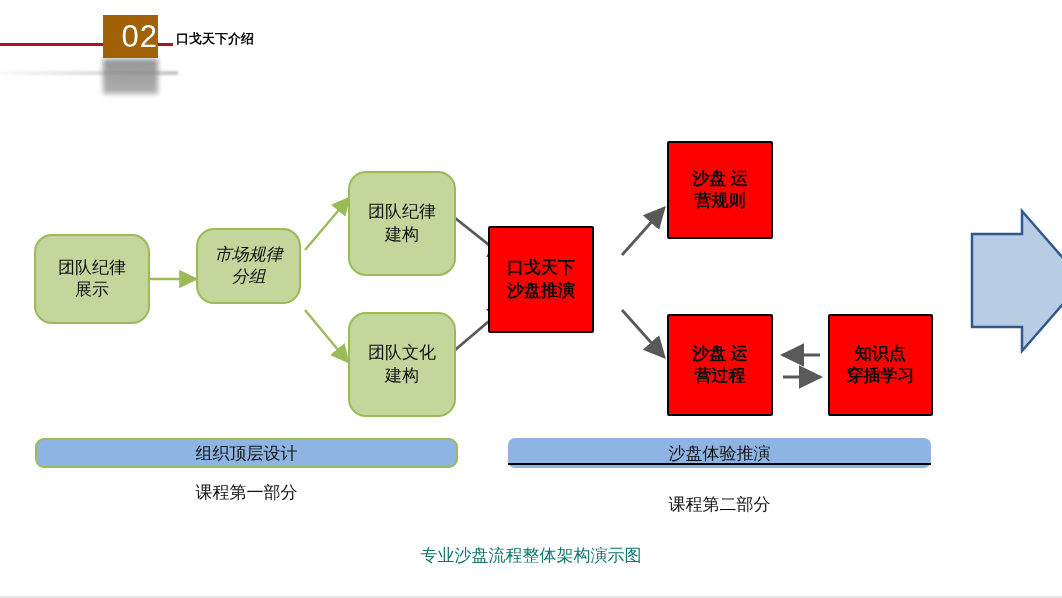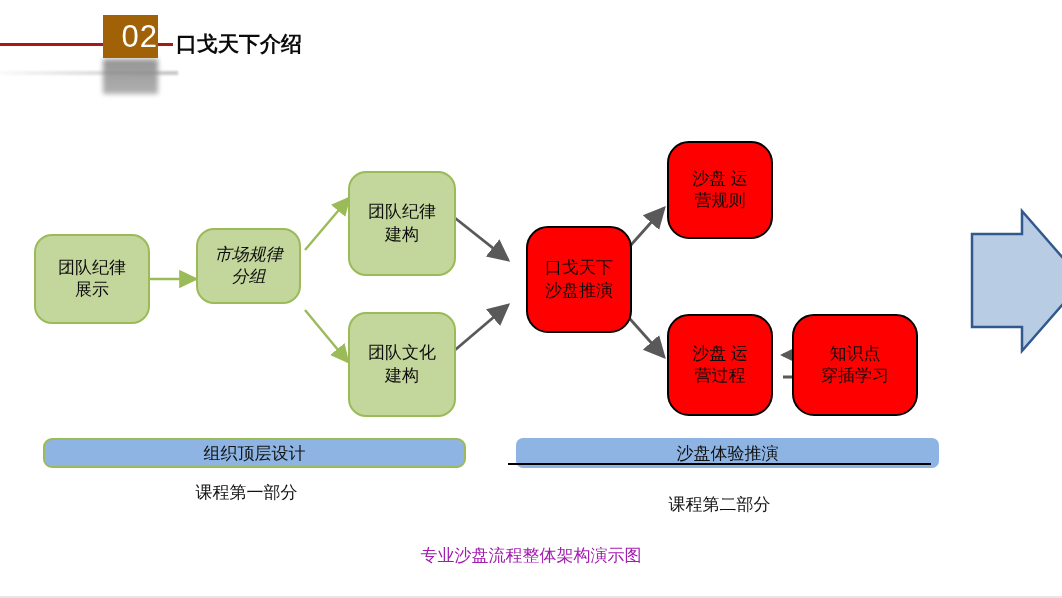--- a/index.html
+++ b/index.html
@@ -65,21 +65,21 @@
     top: 59px;
     width: 55px;
     height: 35px;
     background: linear-gradient(to bottom, rgba(130,130,130,0.85), rgba(150,150,150,0.75));
     filter: blur(2.5px);
   }
   .hdr-title {
     position: absolute;
     left: 176px;
     top: 30px;
-    font-size: 21px;
+    font-size: 13px;
     font-weight: bold;
     color: #0b0b0b;
     white-space: nowrap;
   }
 
   
   .node {
     position: absolute;
     box-sizing: border-box;
     display: flex;
@@ -92,36 +92,36 @@
   .node.green {
     background: #C3D69B;
     border: 2px solid #9BBB59;
     border-radius: 18px;
     color: #0d0d0d;
     font-size: 17px;
   }
   .node.red {
     background: #FF0000;
     border: 2px solid #000000;
-    border-radius: 22px;
+    border-radius: 2px;
     color: #0d0d0d;
     font-size: 17px;
+    font-weight: bold;
   }
 
   
   .bar {
     position: absolute;
     box-sizing: border-box;
     background: #8EB4E3;
     display: flex;
     align-items: center;
     justify-content: center;
     color: #111111;
     font-size: 17px;
-    margin-left: 8px;
   }
   .bar.green-edge {
     border: 2px solid #9BBB59;
     border-radius: 9px;
   }
   .bar.plain-edge {
     border-radius: 7px;
   }
   .bar-underline {
     position: absolute;
@@ -132,21 +132,21 @@
     position: absolute;
     text-align: center;
     font-size: 17px;
     color: #111111;
   }
   .figure-caption {
     position: absolute;
     width: 100%;
     text-align: center;
     font-size: 17px;
-    color: #a21caf;
+    color: #0f766e;
   }
 
   svg.overlay {
     position: absolute;
     left: 0;
     top: 0;
     width: 1062px;
     height: 598px;
     pointer-events: none;
   }
@@ -199,30 +199,30 @@
 
   <div class="node green" style="left:196px; top:228px; width:105px; height:76px;font-style:italic;">市场规律
 分组</div>
 
   <div class="node green" style="left:348px; top:141px; width:108px; height:105px;margin-top:30px;">团队纪律
 建构</div>
 
   <div class="node green" style="left:348px; top:312px; width:108px; height:105px;">团队文化
 建构</div>
 
-  <div class="node red" style="left:526px; top:226px; width:106px; height:107px;">口戈天下
+  <div class="node red" style="left:488px; top:226px; width:106px; height:107px;">口戈天下
 沙盘推演</div>
 
   <div class="node red" style="left:667px; top:141px; width:106px; height:98px;">沙盘 运
 营规则</div>
 
   <div class="node red" style="left:667px; top:314px; width:106px; height:102px;">沙盘 运
 营过程</div>
 
-  <div class="node red" style="left:792px; top:314px; width:126px; height:102px;">知识点
+  <div class="node red" style="left:828px; top:314px; width:105px; height:102px;">知识点
 穿插学习</div>
 
   <div class="bar green-edge" style="left:35px; top:438px; width:423px; height:30px;">组织顶层设计</div>
   <div class="bar-caption" style="left:35px; top:481px; width:423px;">课程第一部分</div>
 
   <div class="bar plain-edge" style="left:508px; top:438px; width:423px; height:30px;">沙盘体验推演</div>
   <div class="bar-underline" style="left:508px; top:463px; width:423px;"></div>
   <div class="bar-caption" style="left:508px; top:493px; width:423px;">课程第二部分</div>
 
   <div class="figure-caption" style="top:544px;">专业沙盘流程整体架构演示图</div>

